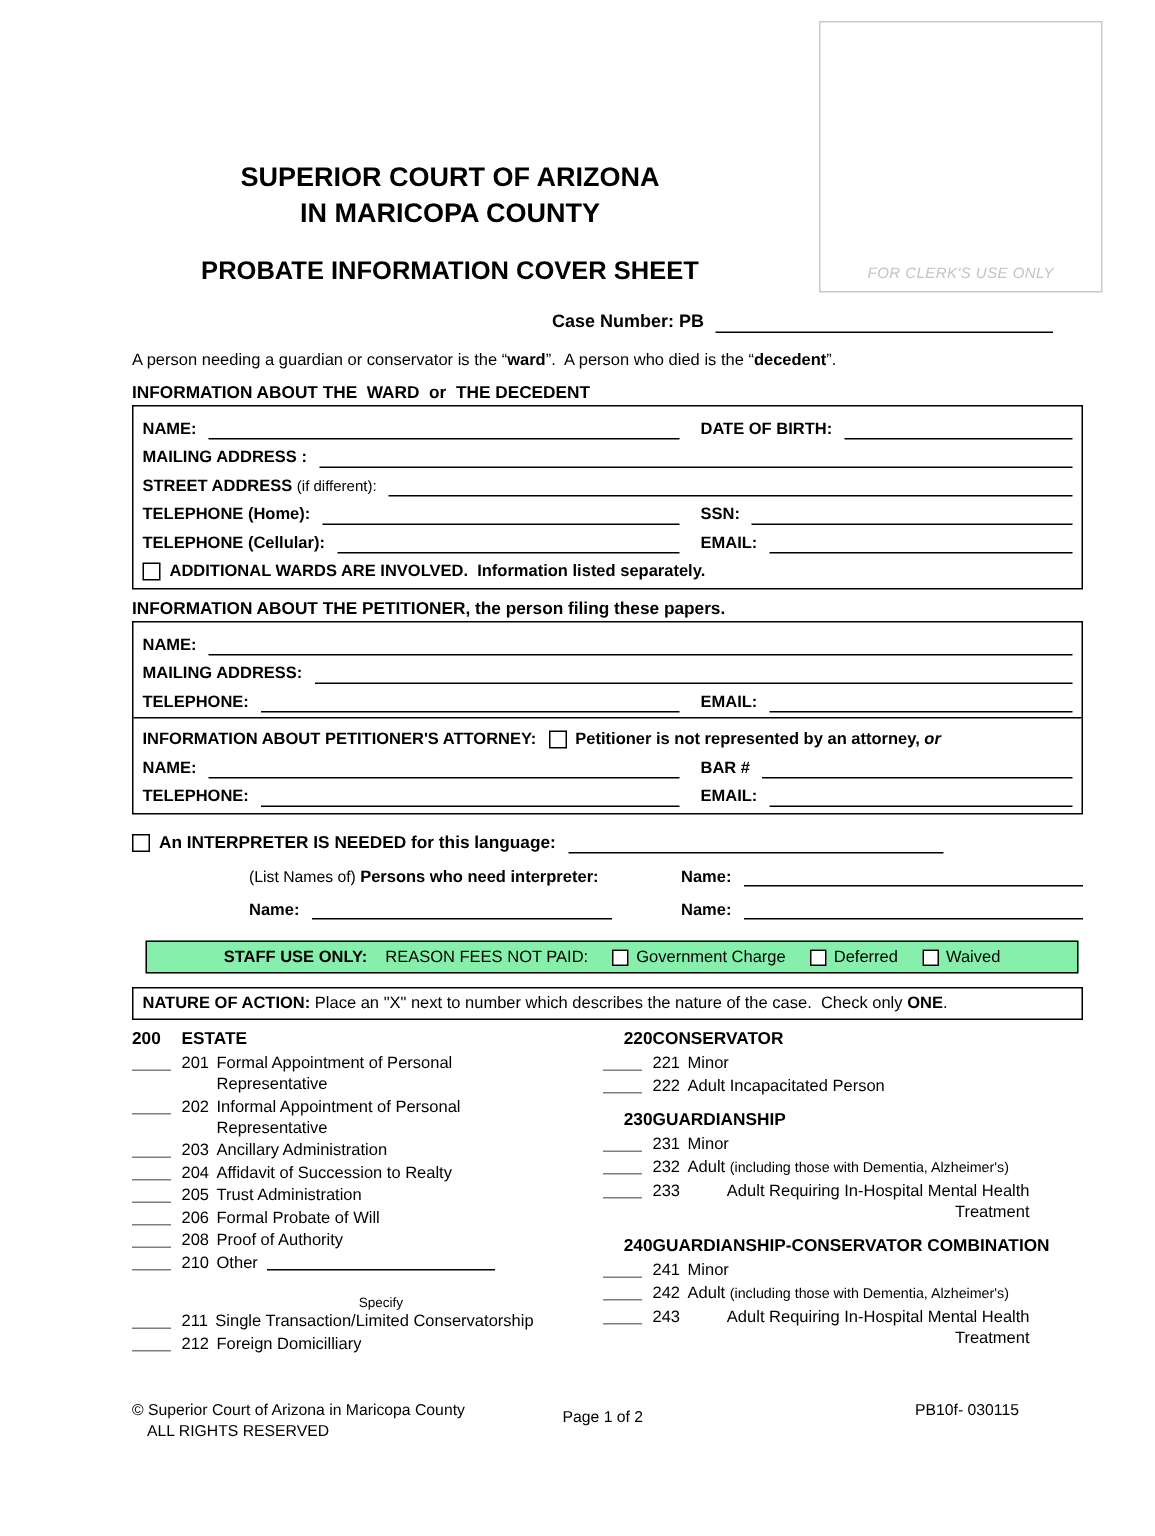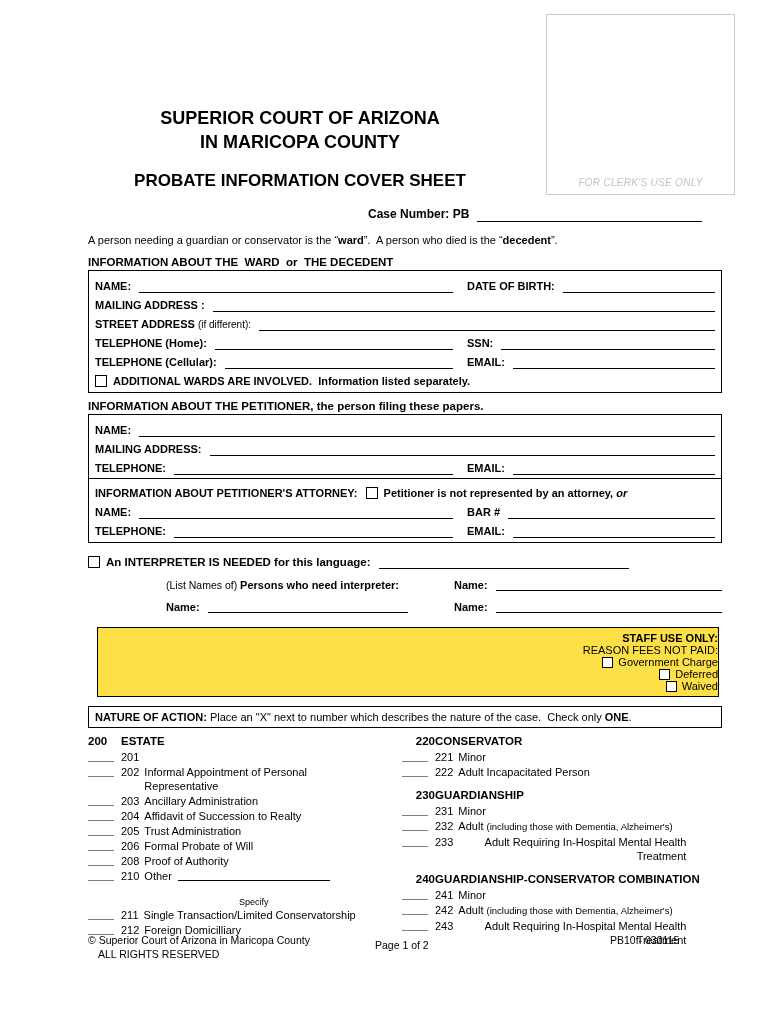--- a/index.html
+++ b/index.html
@@ -48,22 +48,22 @@
   .interp .r1 .lab{font-size:11.5px;}
   .interp .r1 .ln1{width:250px;height:12px;border-bottom:1px solid #000;margin-left:8px;}
   .interp .r2,.interp .r3{display:flex;align-items:flex-end;padding-left:78px;margin-top:5px;min-height:17px;}
   .pfx{font-size:10.5px;white-space:pre;}
   .bld{font-weight:bold;font-size:11px;white-space:pre;}
   .rgrp{flex:0 0 268px;margin-left:auto;display:flex;align-items:flex-end;}
   .lgrp{display:flex;align-items:flex-end;}
   .lgrp .ln2{width:200px;height:12px;border-bottom:1px solid #000;margin-left:8px;}
 
   
-  .staff{margin:14px 3px 0 9px;border:1px solid #000;background:#fde047;
-    padding:4px 0;display:flex;justify-content:center;align-items:flex-end;font-size:11px;flex-direction:column;}
+  .staff{margin:14px 3px 0 9px;border:1px solid #000;background:#86efac;
+    padding:4px 0;display:flex;justify-content:center;align-items:flex-end;font-size:11px;}
   .staff .t{font-weight:bold;white-space:pre;}
   .staff .r{margin-left:12px;white-space:pre;}
   .staff .opt{display:flex;align-items:center;margin-left:16px;}
   .staff .cb{width:9px;height:9px;margin:0 5px 0 0;}
 
   
   .noa-box{margin-top:9px;border:1.5px solid #000;padding:4px 6px;font-size:11px;white-space:pre-wrap;}
   .noa-box .t{font-weight:bold;}
   .cols{display:flex;margin-top:6px;}
   .col-l{flex:0 0 314px;}
@@ -259,20 +259,21 @@
 
       <div class="col-l">
         <div class="cat">
           <div class="cat-h">
             <span class="ccode">200</span>
             <span>ESTATE</span>
           </div>
           <div class="itm">
             <span class="iblank"></span>
             <span class="inum">201</span>
+            <span class="ilbl wrap-narrow">Formal Appointment of Personal Representative</span>
           </div>
           <div class="itm">
             <span class="iblank"></span>
             <span class="inum">202</span>
             <span class="ilbl wrap-narrow">Informal Appointment of Personal Representative</span>
           </div>
           <div class="itm">
             <span class="iblank"></span>
             <span class="inum">203</span>
             <span class="ilbl">Ancillary Administration</span>

